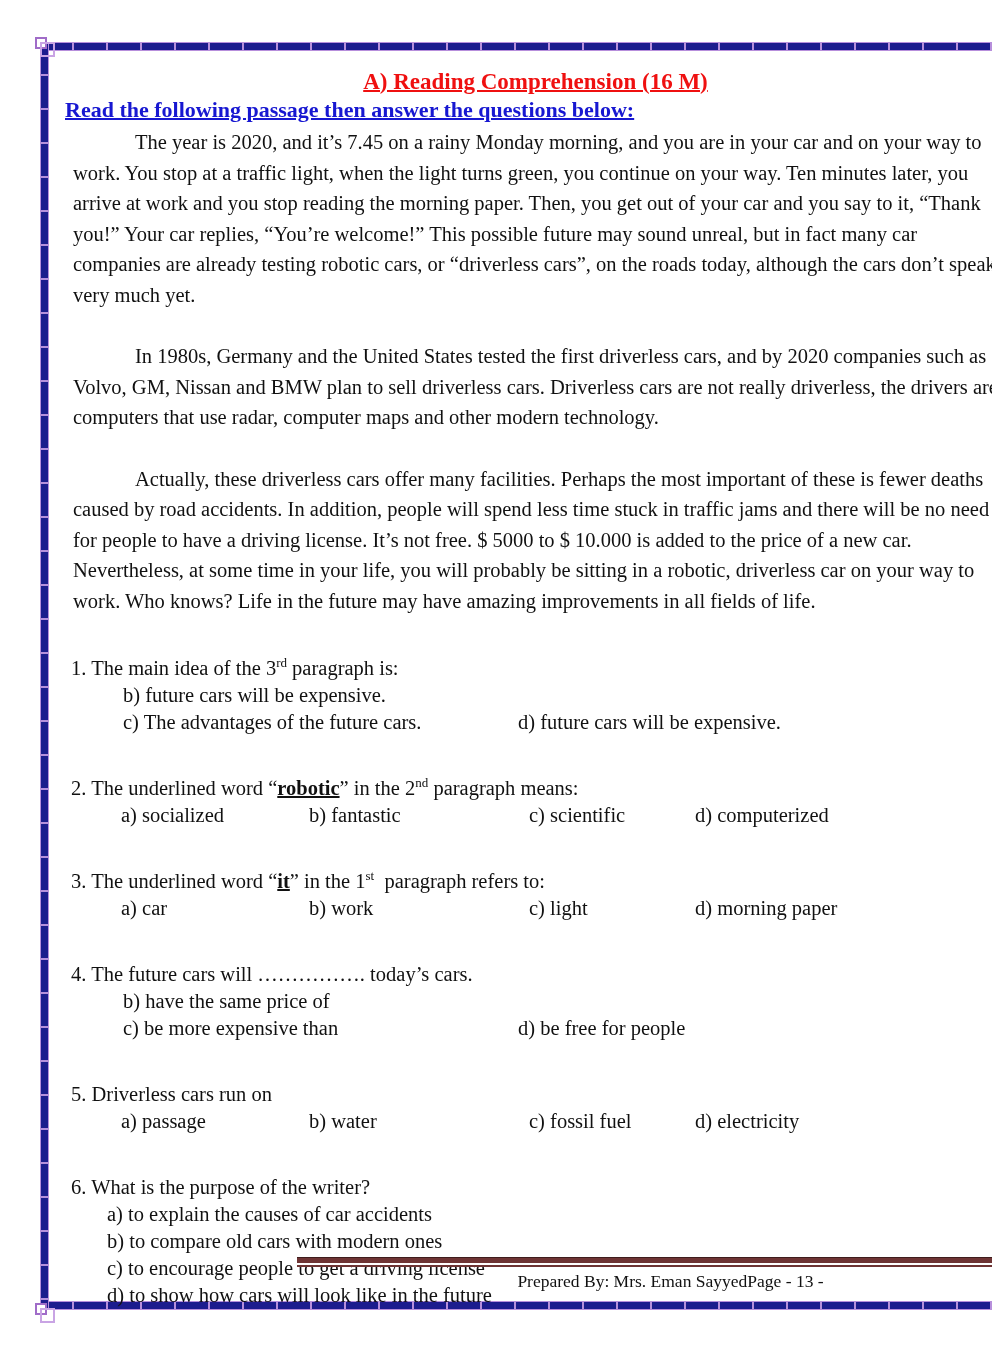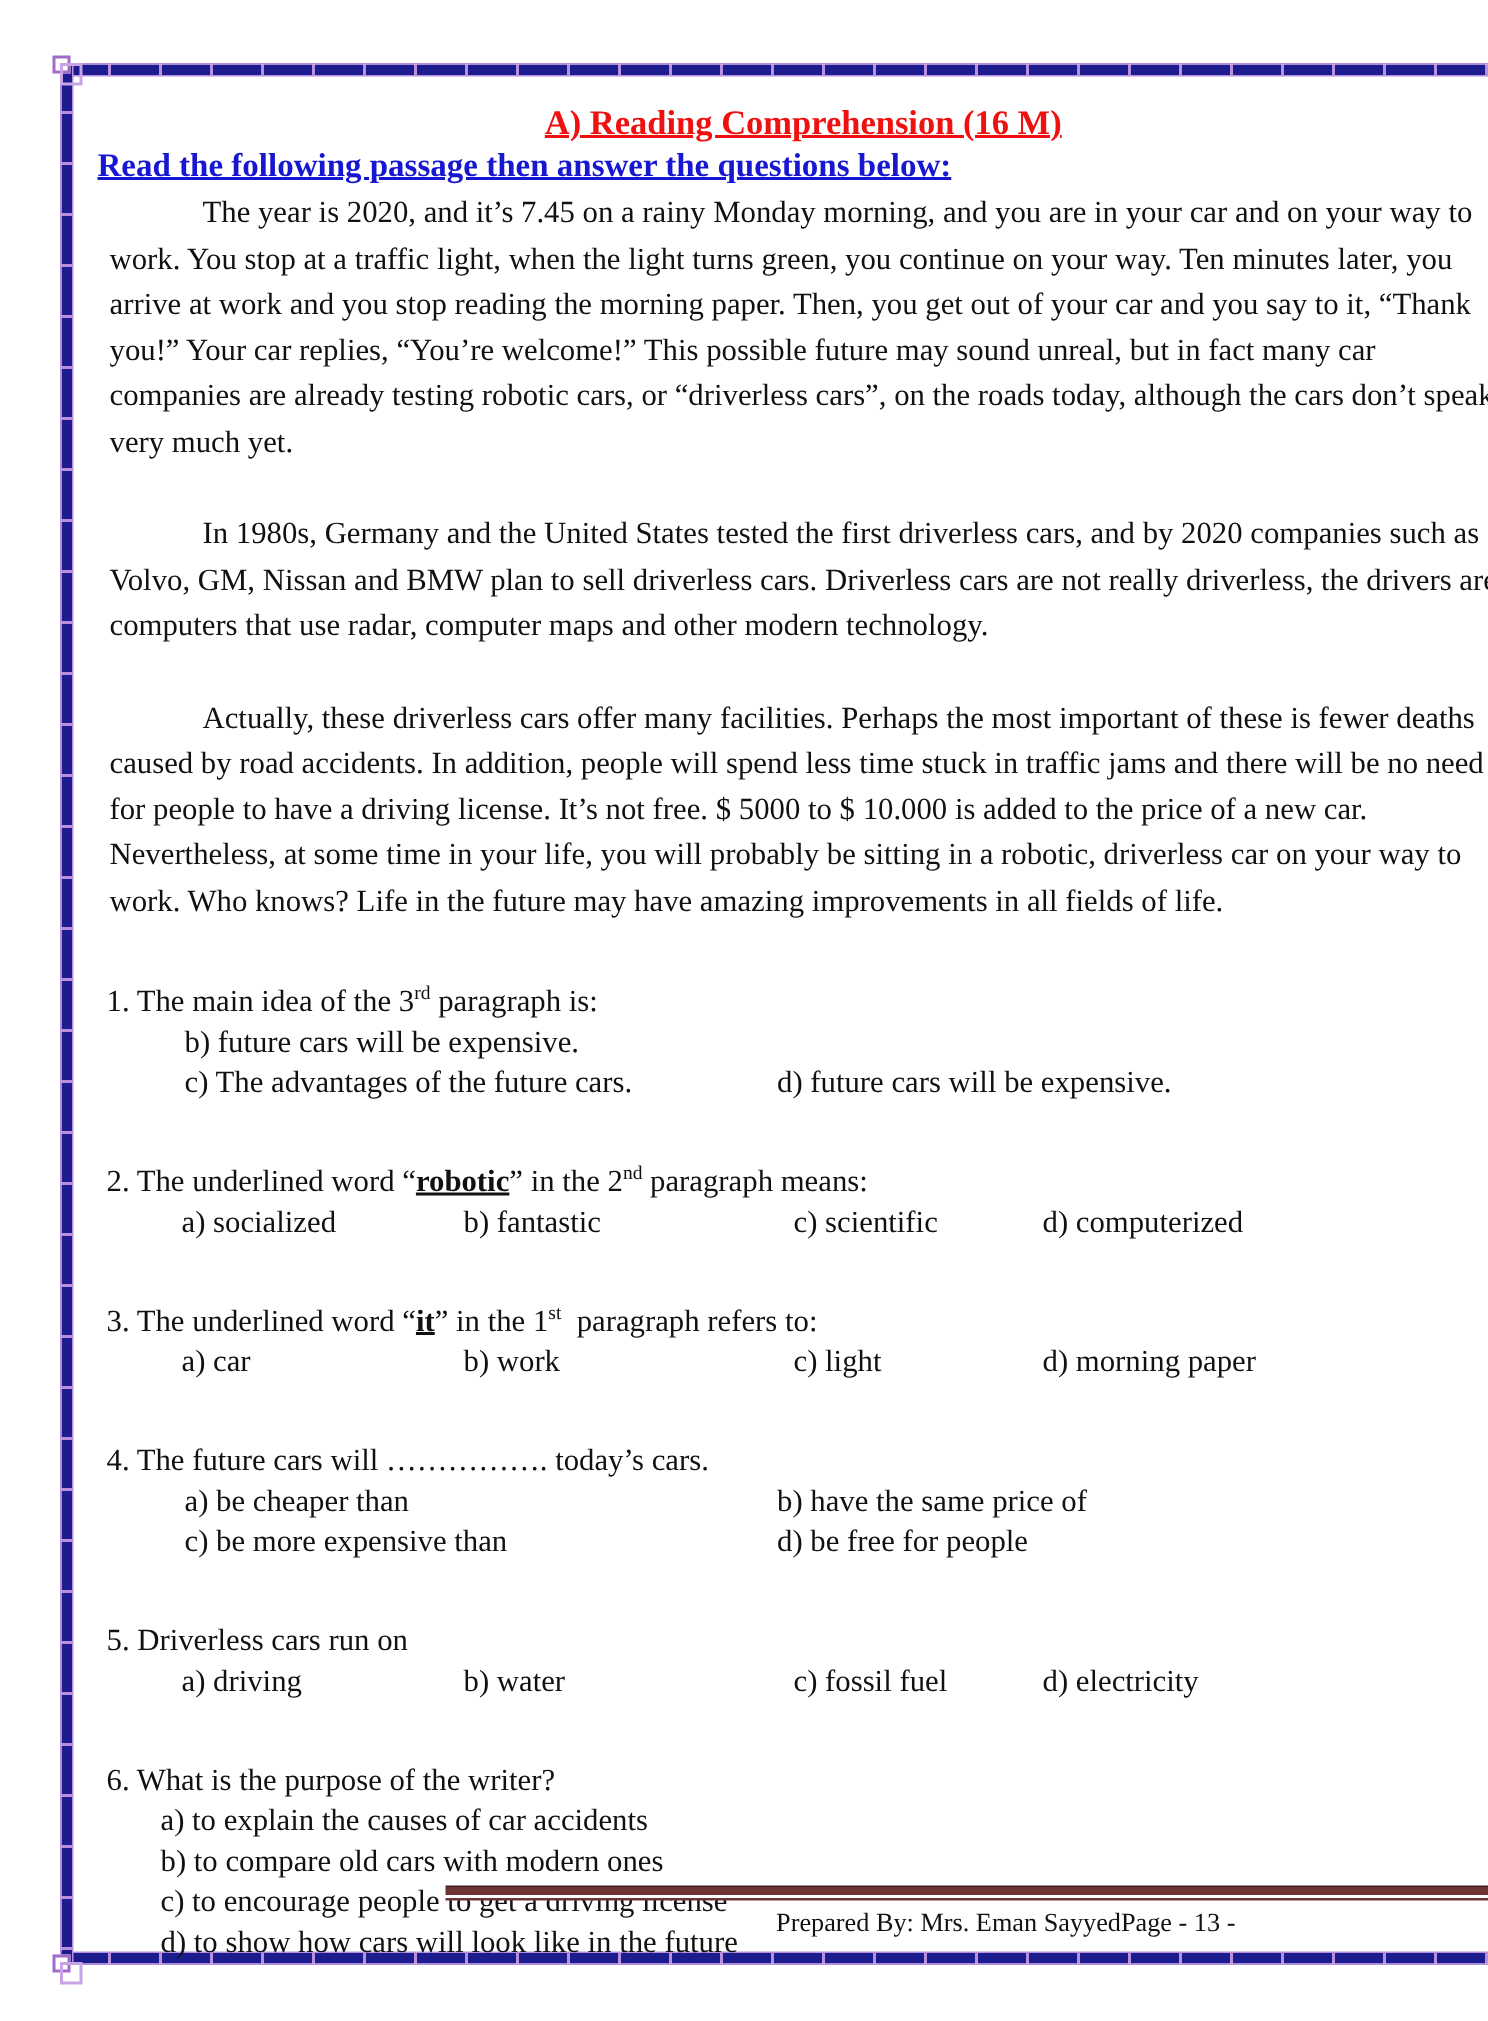--- a/index.html
+++ b/index.html
@@ -119,32 +119,31 @@
           <div class="row c4">
             <span class="cell">a) car</span>
             <span class="cell">b) work</span>
             <span class="cell">c) light</span>
             <span class="cell">d) morning paper</span>
           </div>
         </div>
         <div class="q">
           <div class="stem">4. The future cars will ……………. today’s cars.</div>
           <div class="row c2">
-            <span class="cell">a) be cheaper than</span>
             <span class="cell">b) have the same price of</span>
           </div>
           <div class="row c2">
             <span class="cell">c) be more expensive than</span>
             <span class="cell">d) be free for people</span>
           </div>
         </div>
         <div class="q">
           <div class="stem">5. Driverless cars run on</div>
           <div class="row c4">
-            <span class="cell">a) driving</span>
+            <span class="cell">a) passage</span>
             <span class="cell">b) water</span>
             <span class="cell">c) fossil fuel</span>
             <span class="cell">d) electricity</span>
           </div>
         </div>
         <div class="q">
           <div class="stem">6. What is the purpose of the writer?</div>
           <div class="row c1">
             <span class="cell">a) to explain the causes of car accidents</span>
           </div>

